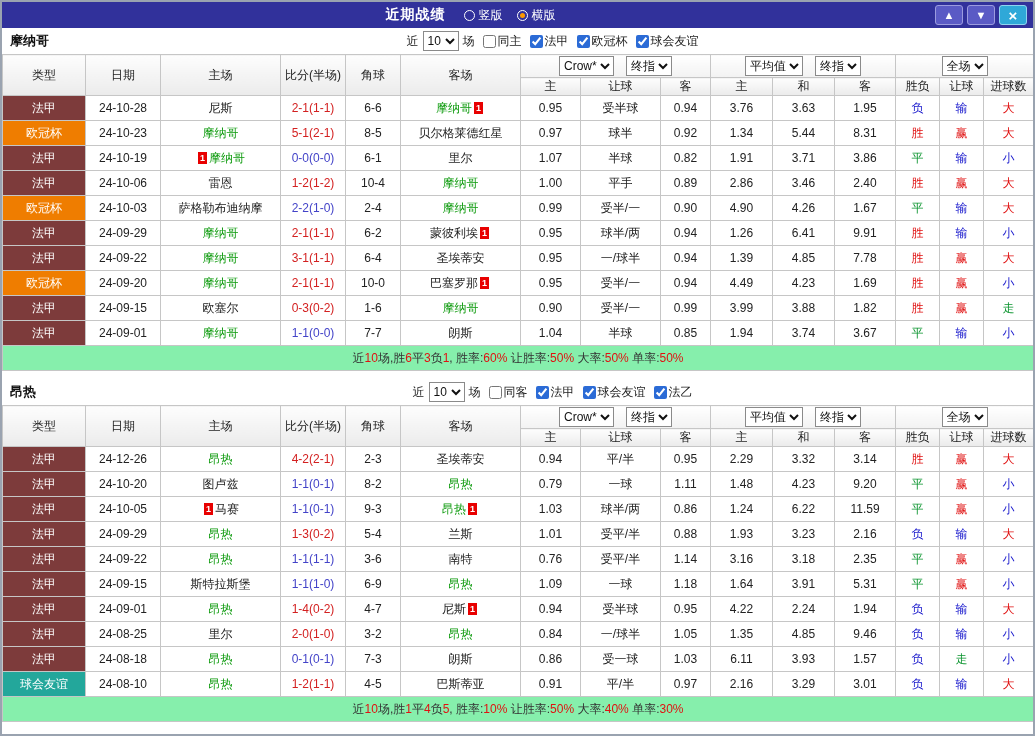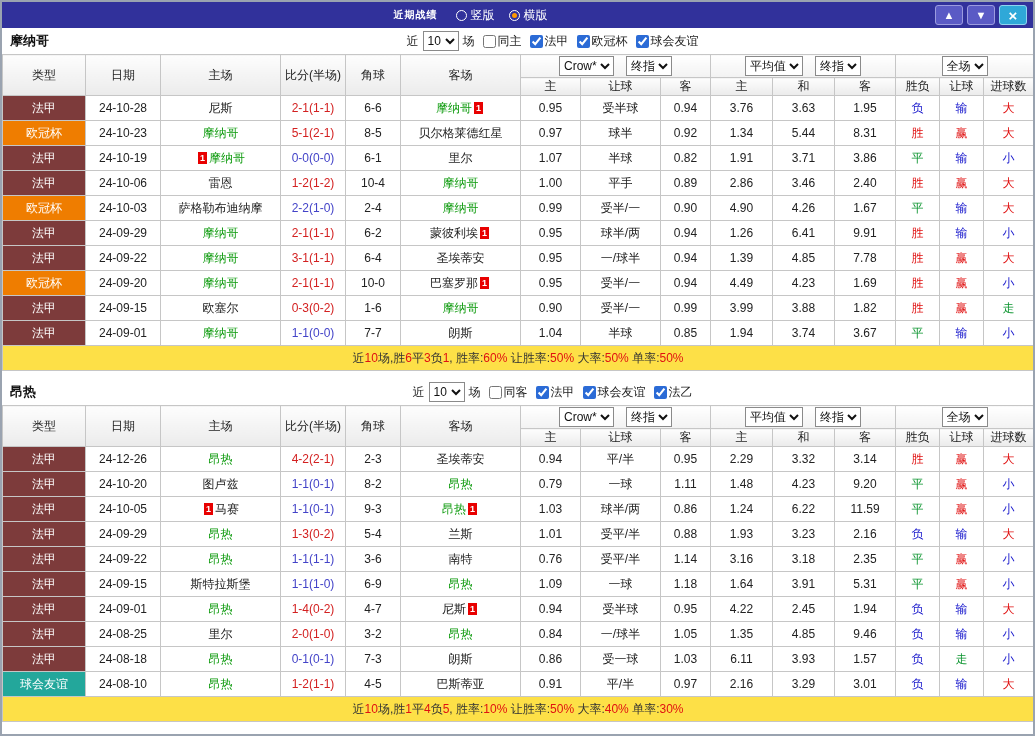--- a/index.html
+++ b/index.html
@@ -14,21 +14,21 @@
     background: #fff;
     overflow: hidden;
   }
   
   .titlebar {
     height: 26px; background: #31319b;
     display: flex; align-items: center;
     color: #fff; padding: 0 4px;
   }
   .tb-spacer { flex: 1; }
-  .tb-title { font-weight: bold; font-size: 10px; letter-spacing: 1px; }
+  .tb-title { font-weight: bold; font-size: 14px; letter-spacing: 1px; }
   .radios { display: flex; align-items: center; gap: 14px; margin-left: 18px; }
   .radio { display: inline-flex; align-items: center; gap: 4px; font-size: 12px; cursor: pointer; }
   .rdot {
     width: 11px; height: 11px; border: 1px solid #fff; border-radius: 50%;
     display: inline-flex; align-items: center; justify-content: center; background: transparent;
   }
   .rdot.sel::after { content: ""; width: 5px; height: 5px; border-radius: 50%; background: #ff9900; }
   .tb-buttons { display: flex; gap: 4px; margin-right: 2px; }
   .tb-btn {
     width: 28px; height: 20px; border-radius: 3px;
@@ -65,21 +65,21 @@
   .card {
     display: inline-block; min-width: 9px; height: 12px; line-height: 12px;
     background: #e80000; color: #fff; font-size: 9px; padding: 0 1px;
     margin: 0 2px; vertical-align: 1px; font-weight: bold;
   }
   .sc-r { color: #d32020; font-weight: normal; }
   .sc-b { color: #4343c8; }
   .res-r { color: #e01111; }
   .res-b { color: #1616cc; }
   .res-g { color: #0f9632; }
-  td.summary { height: 25px; background: #fde047; font-size: 12px; color: #333; }
+  td.summary { height: 25px; background: #86efac; font-size: 12px; color: #333; }
   td.summary .red { color: #e01111; }
 </style>
 </head>
 <body>
 
 <div class="frame">
 
   <div class="titlebar">
     <div class="tb-spacer"></div>
     <span class="tb-title">近期战绩</span>
@@ -552,21 +552,21 @@
             <td class="lg" style="background: rgb(125, 59, 59);">法甲</td>
             <td>24-09-01</td>
             <td><span class="tgreen">昂热</span></td>
             <td class="sc-r">1-4(0-2)</td>
             <td>4-7</td>
             <td><span>尼斯</span><span class="card">1</span></td>
             <td>0.94</td>
             <td>受半球</td>
             <td>0.95</td>
             <td>4.22</td>
-            <td>2.45</td>
+            <td>2.24</td>
             <td>1.94</td>
             <td class="res-b">负</td>
             <td class="res-b">输</td>
             <td class="res-r">大</td>
           </tr>
           <tr>
             <td class="lg" style="background: rgb(125, 59, 59);">法甲</td>
             <td>24-08-25</td>
             <td><span>里尔</span></td>
             <td class="sc-r">2-0(1-0)</td>

